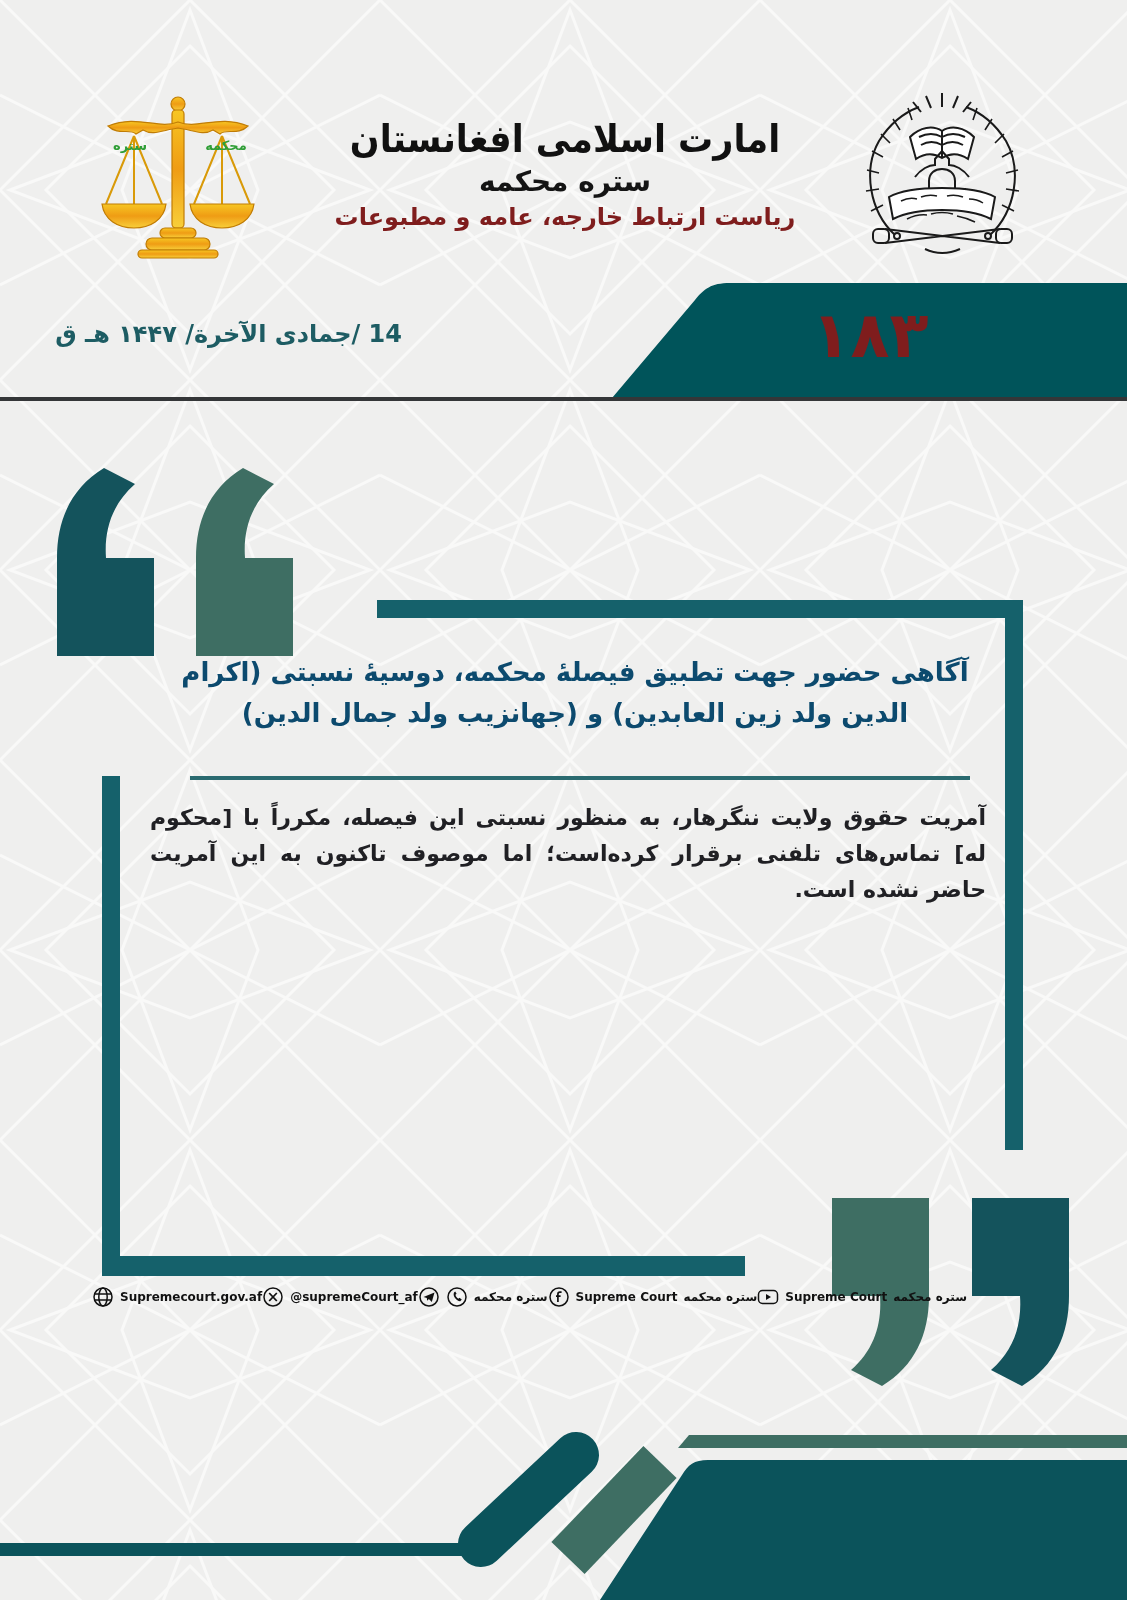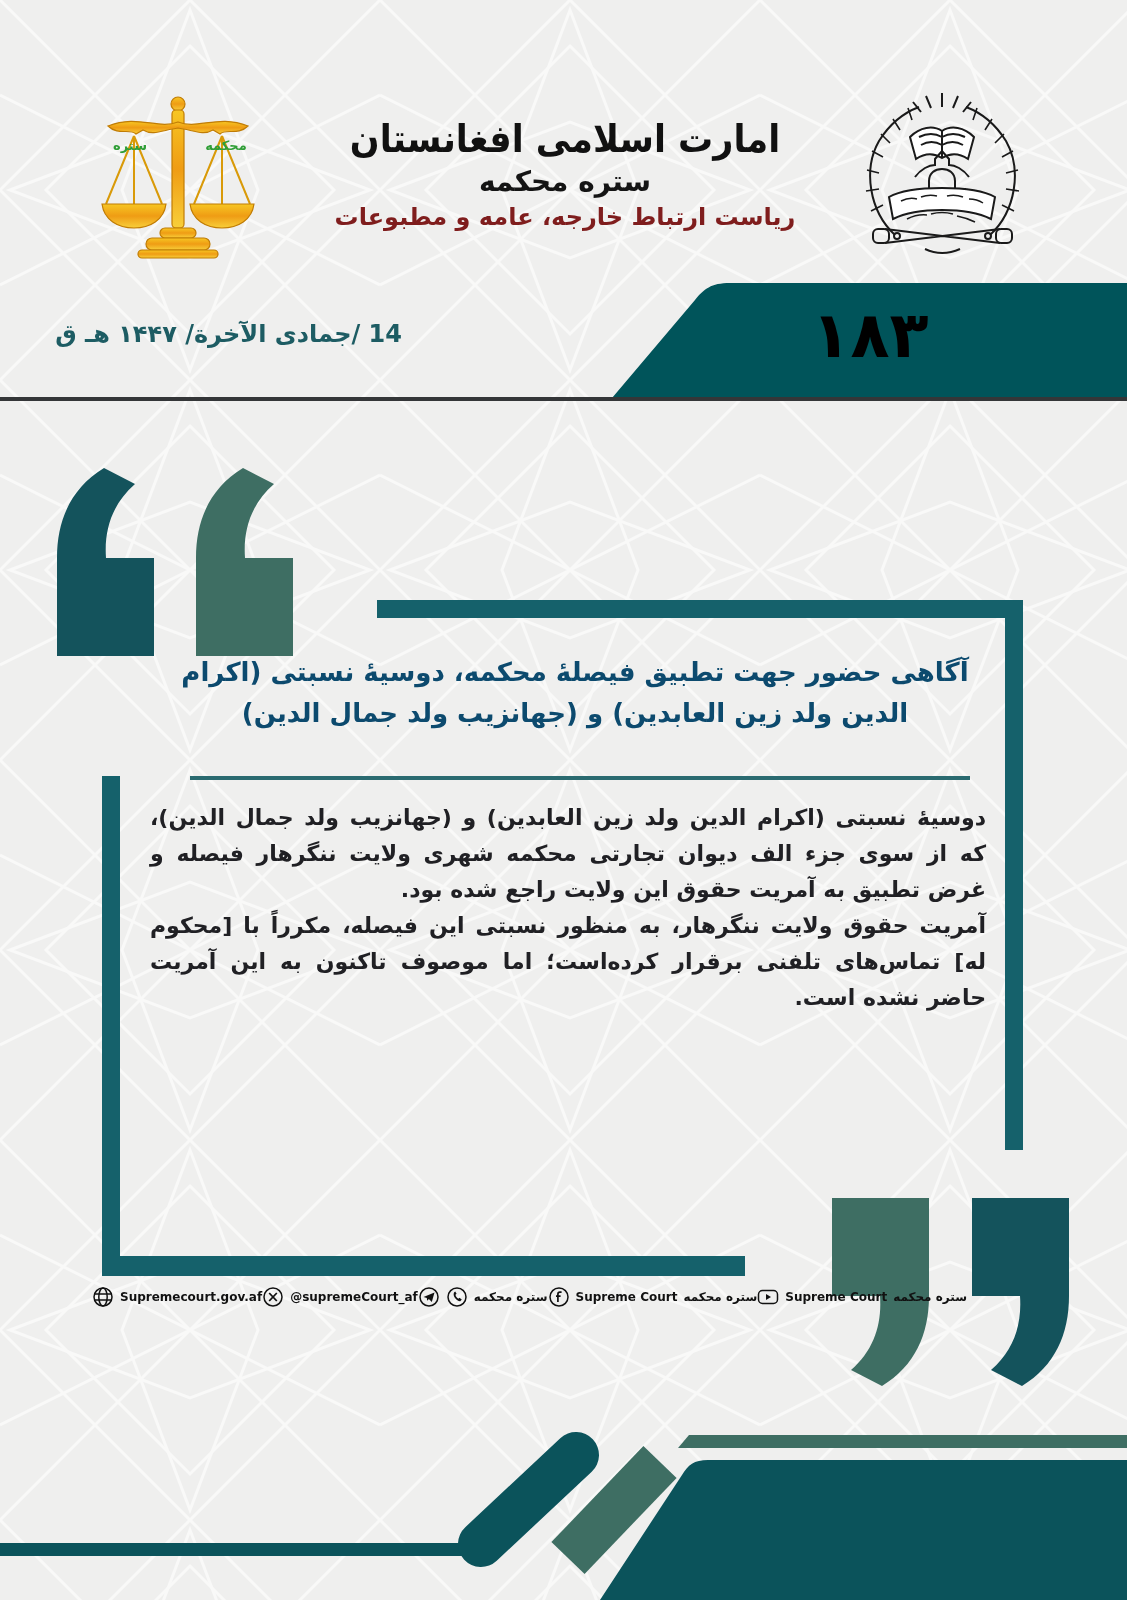--- a/index.html
+++ b/index.html
@@ -13,21 +13,21 @@
   #bg-pattern { position:absolute; inset:0; opacity:.75; }
 
   
   #header-center { position:absolute; left:300px; top:104px; width:530px; text-align:center; direction:rtl;margin-top:15px; }
   #calligraphy { font-size:35px; font-weight:bold; color:#111; letter-spacing:-1px; transform:scaleY(1.08); white-space:nowrap; }
   #court-name { font-size:28px; font-weight:bold; color:#141414; margin-top:6px; white-space:nowrap; }
   #department { font-size:24px; font-weight:bold; color:#7f1d1d; margin-top:5px; white-space:nowrap; }
 
   
   #banner-number { position:absolute; left:780px; top:298px; width:180px; text-align:center;
-                   font-size:64px; font-weight:bold; color:#000000; }
+                   font-size:64px; font-weight:bold; color:#7f1d1d; }
   #banner-date { position:absolute; left:92px; top:320px; width:310px; text-align:center; direction:rtl;
                  font-size:24px; font-weight:bold; color:#1d5c63; white-space:nowrap; }
   #banner-rule { position:absolute; left:0; top:397px; width:1127px; height:4px; background:#343638; }
 
   
   .bar { position:absolute; background:#15616b; }
   #bar-top    { left:377px; top:600px; width:646px; height:18px; }
   #bar-right  { left:1005px; top:600px; width:18px; height:550px; }
   #bar-left   { left:102px; top:776px; width:18px; height:500px; }
   #bar-bottom { left:102px; top:1256px; width:643px; height:20px; }
@@ -145,21 +145,20 @@
 
   <div id="bar-top" class="bar"></div>
   <div id="bar-right" class="bar"></div>
   <div id="bar-left" class="bar"></div>
   <div id="bar-bottom" class="bar"></div>
   <div id="title-divider" class="abs"></div>
 
   <div id="notice-title">آگاهی حضور جهت تطبیق فیصلۀ محکمه، دوسیۀ نسبتی (اکرام الدین ولد زین العابدین) و (جهانزیب ولد جمال الدین)</div>
 
   <div id="notice-body">
-    <p>دوسیۀ نسبتی (اکرام الدین ولد زین العابدین) و (جهانزیب ولد جمال الدین)، که از سوی جزء الف دیوان تجارتی محکمه شهری ولایت ننگرهار فیصله و غرض تطبیق به آمریت حقوق این ولایت راجع شده بود.</p>
     <p>آمریت حقوق ولایت ننگرهار، به منظور نسبتی این فیصله، مکرراً با [محکوم له] تماس‌های تلفنی برقرار کرده‌است؛ اما موصوف تاکنون به این آمریت حاضر نشده است.</p>
   </div>
 
   <svg class="abs" style="left:832px; top:1198px;" width="300" height="195" viewBox="0 0 300 195">
     <path transform="rotate(180 48.5 94)" d="M0,90 C0,52 14,20 47,0 L78,16 C55,36 47,62 49,90 L97,90 L97,188 L0,188 Z" fill="#3e6e63"></path>
     <path transform="translate(140,0) rotate(180 48.5 94)" d="M0,90 C0,52 14,20 47,0 L78,16 C55,36 47,62 49,90 L97,90 L97,188 L0,188 Z" fill="#14535c"></path>
   </svg>
 
   <div id="footer-row">
 

